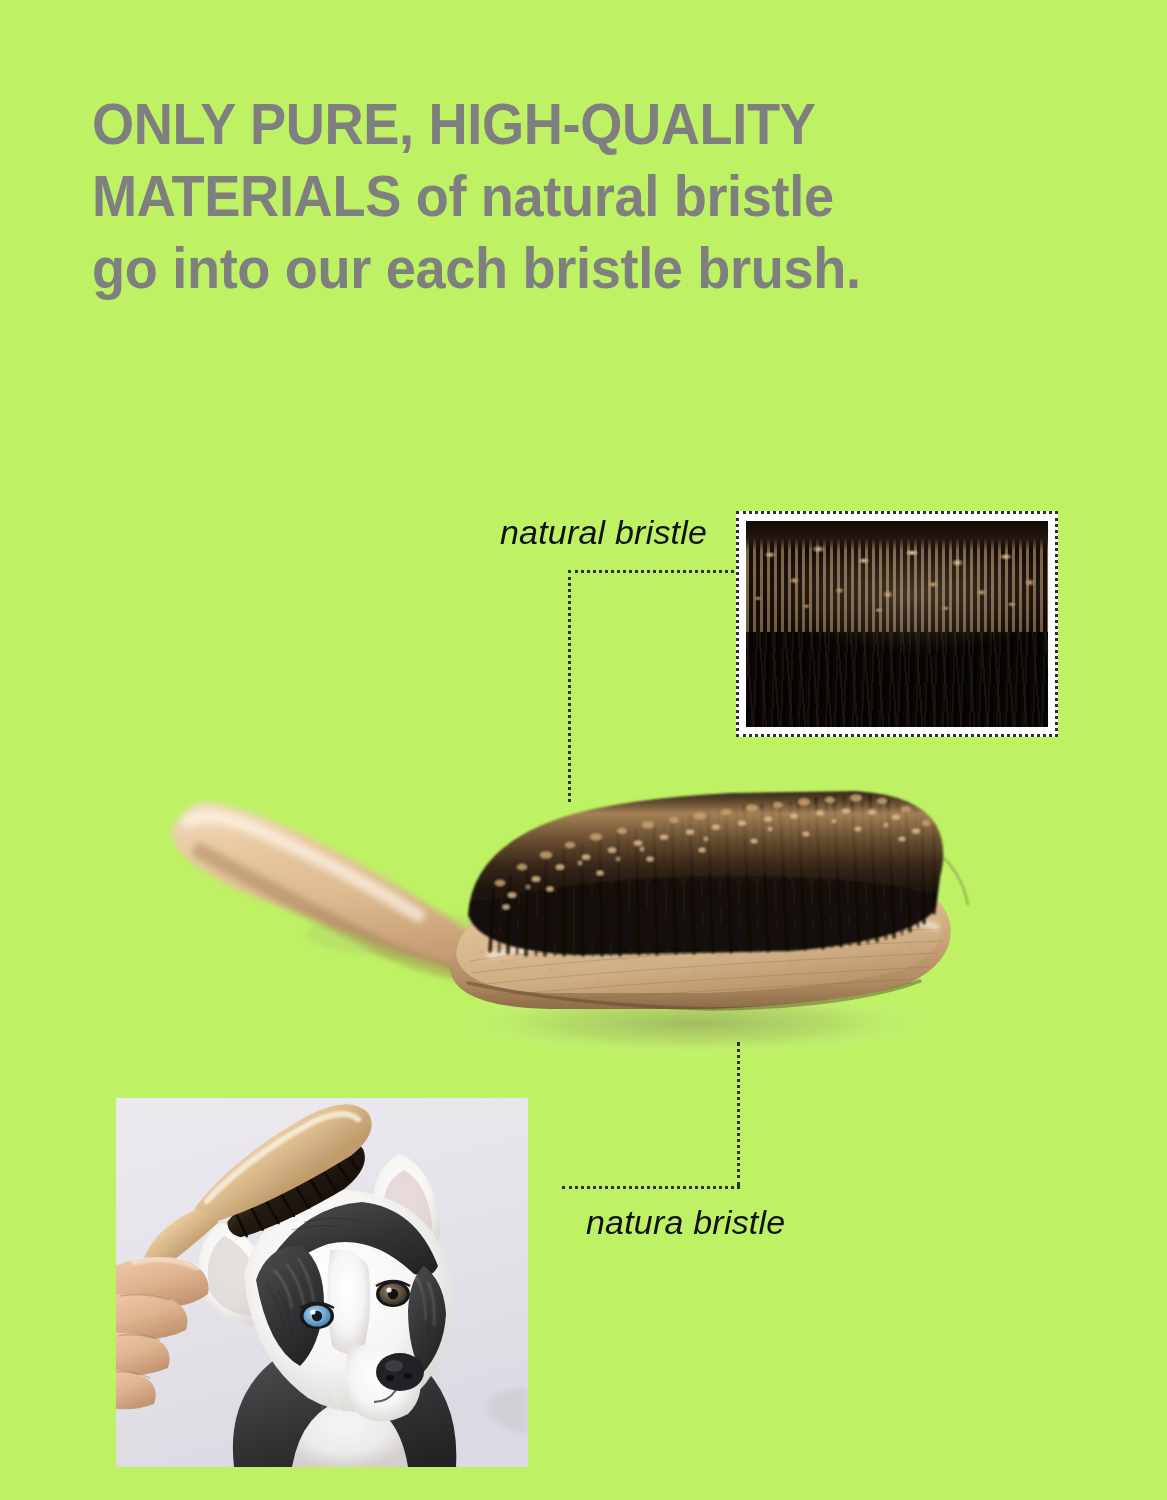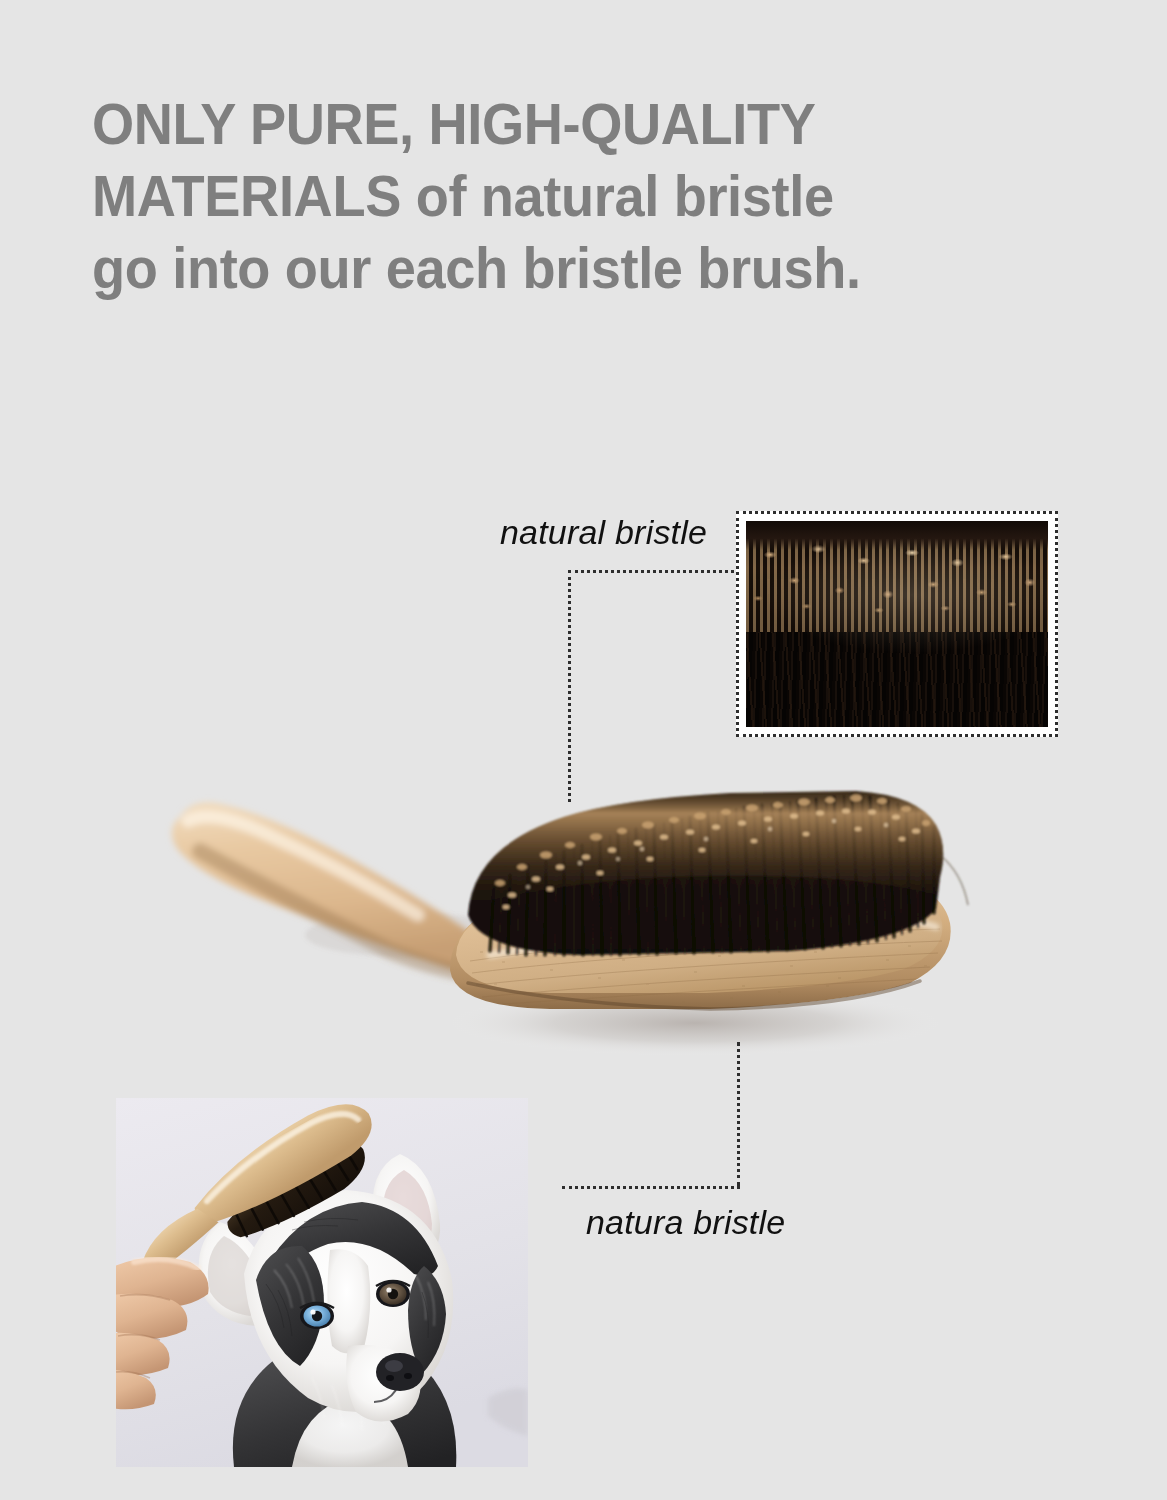--- a/index.html
+++ b/index.html
@@ -9,21 +9,21 @@
     background: #ffffff;
   }
   body {
     font-family: "Liberation Sans", "DejaVu Sans", sans-serif;
   }
 
   #page {
     position: relative;
     width: 1167px;
     height: 1500px;
-    background: #e5e5e5;
+    background: #bef264;
     overflow: hidden;
   }
 
   
   #headline {
     position: absolute;
     left: 92px;
     top: 88px;
     width: 990px;
   }

